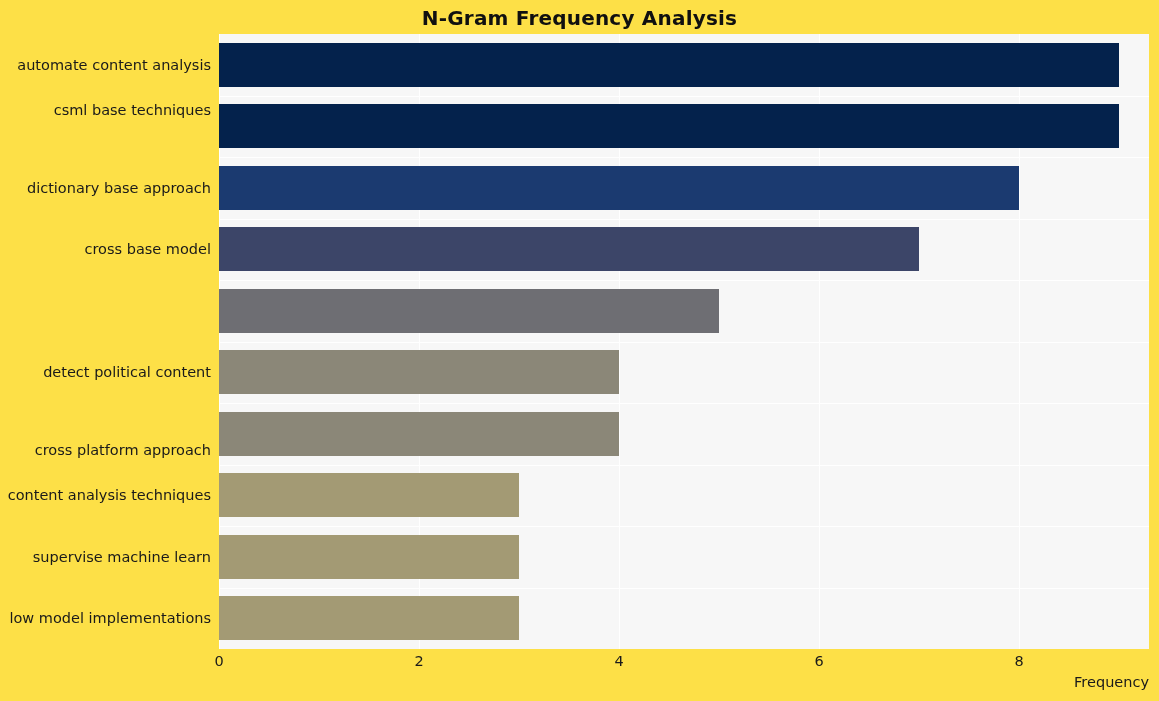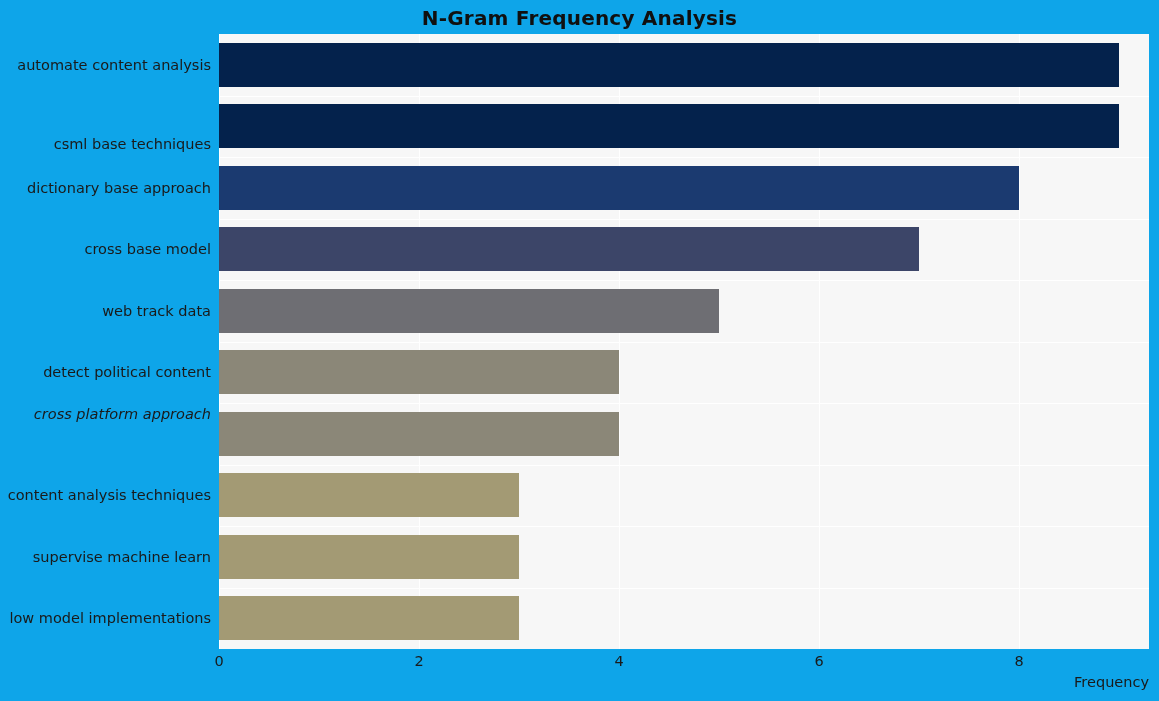--- a/index.html
+++ b/index.html
@@ -11,21 +11,21 @@
     width: 1159px;
     height: 701px;
     font-family: "DejaVu Sans", sans-serif;
     color: #1a1a1a;
     overflow: hidden;
   }
   .figure {
     position: relative;
     width: 1159px;
     height: 701px;
-    background: #0ea5e9;
+    background: #fde047;
   }
   .chart-title {
     position: absolute;
     left: 0;
     top: 6px;
     width: 1159px;
     text-align: center;
     font-size: 20px;
     font-weight: bold;
     color: #101010;
@@ -134,26 +134,25 @@
         <div class="bar" title="detect political content: 4" style="left: 0px; top: 316.25px; width: 400px; background: rgb(139, 135, 120);"></div>
         <div class="bar" title="cross platform approach: 4" style="left: 0px; top: 377.75px; width: 400px; background: rgb(139, 135, 120);"></div>
         <div class="bar" title="content analysis techniques: 3" style="left: 0px; top: 439.25px; width: 300px; background: rgb(163, 154, 116);"></div>
         <div class="bar" title="supervise machine learn: 3" style="left: 0px; top: 500.75px; width: 300px; background: rgb(163, 154, 116);"></div>
         <div class="bar" title="low cost implementations: 3" style="left: 0px; top: 562.25px; width: 300px; background: rgb(163, 154, 116);"></div>
       </div>
   </div>
 
   <div class="ylabels" id="ylabels">
       <div class="ylabel" style="top: 22.75px;">automate content analysis</div>
-      <div class="ylabel" style="top: 102px;">csml base techniques</div>
+      <div class="ylabel" style="top: 68px;">csml base techniques</div>
       <div class="ylabel" style="top: 145.75px; padding-left: 32px;">dictionary base approach</div>
       <div class="ylabel" style="top: 207.25px;">cross base model</div>
-      <div class="ylabel" style="top: 268.75px;">web track data</div>
       <div class="ylabel" style="top: 330.25px;">detect political content</div>
-      <div class="ylabel" style="top: 372px; font-style: italic;">cross platform approach</div>
+      <div class="ylabel" style="top: 408px;">cross platform approach</div>
       <div class="ylabel" style="top: 453.25px;">content analysis techniques</div>
       <div class="ylabel" style="top: 514.75px;">supervise machine learn</div>
       <div class="ylabel" style="top: 576.25px;">low model implementations</div>
     </div>
 
   <div class="xticks" id="xticks">
       <div class="xtick" style="left: 0px;">0</div>
       <div class="xtick" style="left: 200px;">2</div>
       <div class="xtick" style="left: 400px;">4</div>
       <div class="xtick" style="left: 600px;">6</div>

